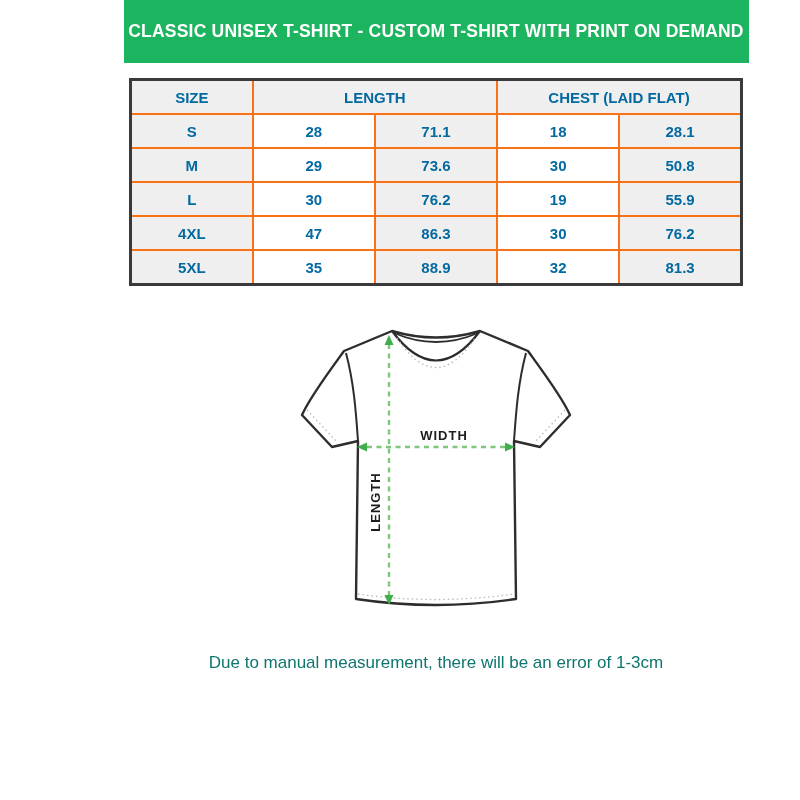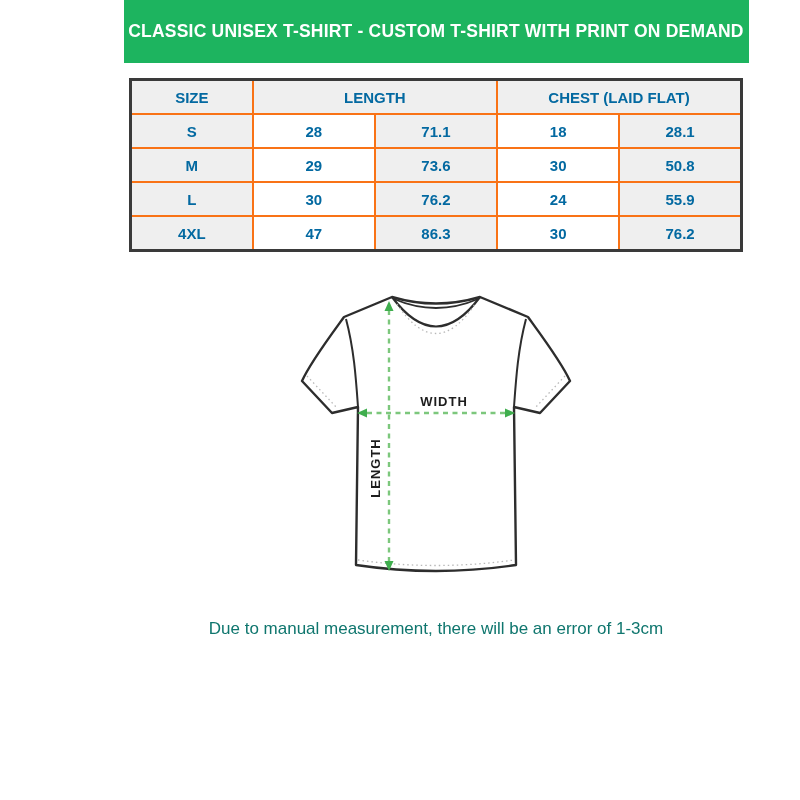--- a/index.html
+++ b/index.html
@@ -113,29 +113,36 @@
         <td>M</td>
         <td>29</td>
         <td>73.6</td>
         <td>30</td>
         <td>50.8</td>
       </tr>
       <tr>
         <td>L</td>
         <td>30</td>
         <td>76.2</td>
-        <td>24</td>
+        <td>19</td>
         <td>55.9</td>
       </tr>
       <tr>
         <td>4XL</td>
         <td>47</td>
         <td>86.3</td>
         <td>30</td>
         <td>76.2</td>
+      </tr>
+      <tr>
+        <td>5XL</td>
+        <td>35</td>
+        <td>88.9</td>
+        <td>32</td>
+        <td>81.3</td>
       </tr>
     </tbody>
   </table>
 
   <figure class="diagram">
     <svg width="280" height="290" viewBox="0 0 280 290" xmlns="http://www.w3.org/2000/svg">
 
       <path d="M 96 8
                L 48 28
                C 32 50 14 74 6 92

